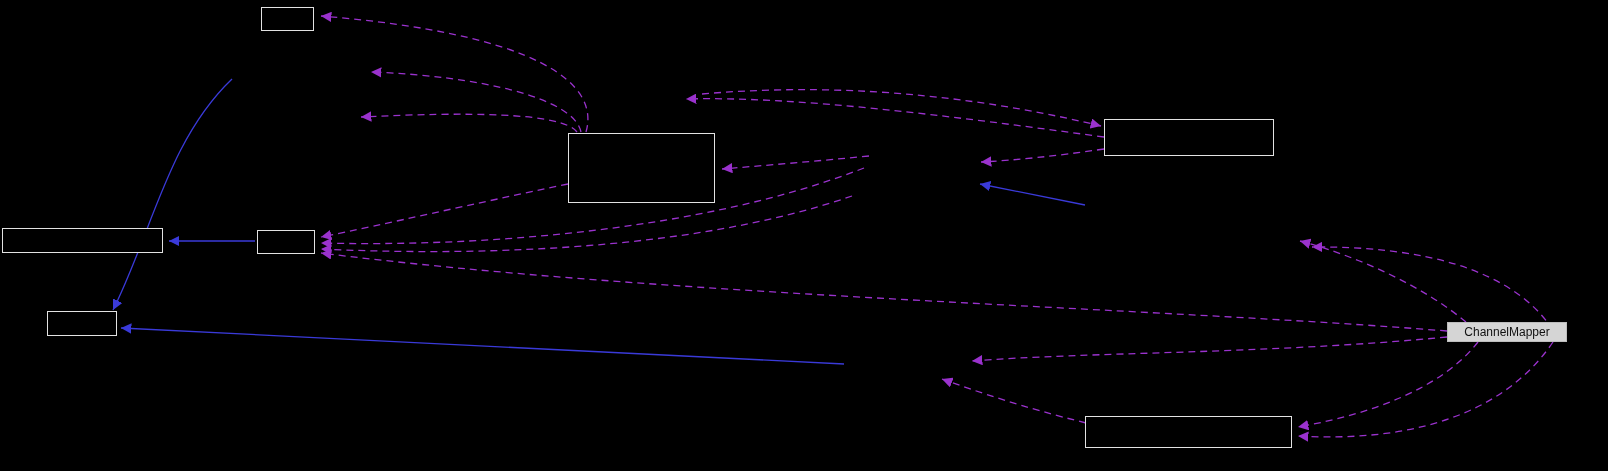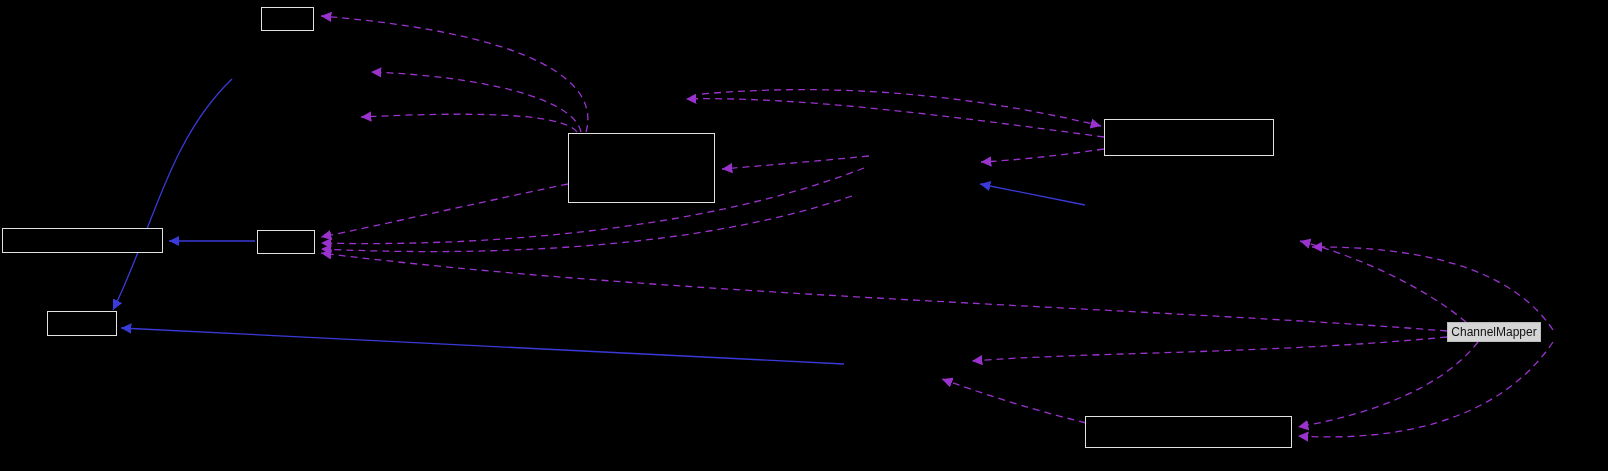--- a/index.html
+++ b/index.html
@@ -81,15 +81,15 @@
   <div class="node" style="left:1104px; top:119px; width:170px; height:37px;"></div>
 
   <div class="node" style="left:2px; top:228px; width:161px; height:25px;"></div>
 
   <div class="node" style="left:257px; top:230px; width:58px; height:24px;"></div>
 
   <div class="node" style="left:47px; top:311px; width:70px; height:25px;"></div>
 
   <div class="node" style="left:1085px; top:416px; width:207px; height:32px;"></div>
 
-  <div class="node highlight" style="left:1447px; top:322px; width:94px; height:20px;">ChannelMapper</div>
+  <div class="node highlight" style="left:1447px; top:322px; width:120px; height:20px;">ChannelMapper</div>
 
 </div>
 
 </body></html>

